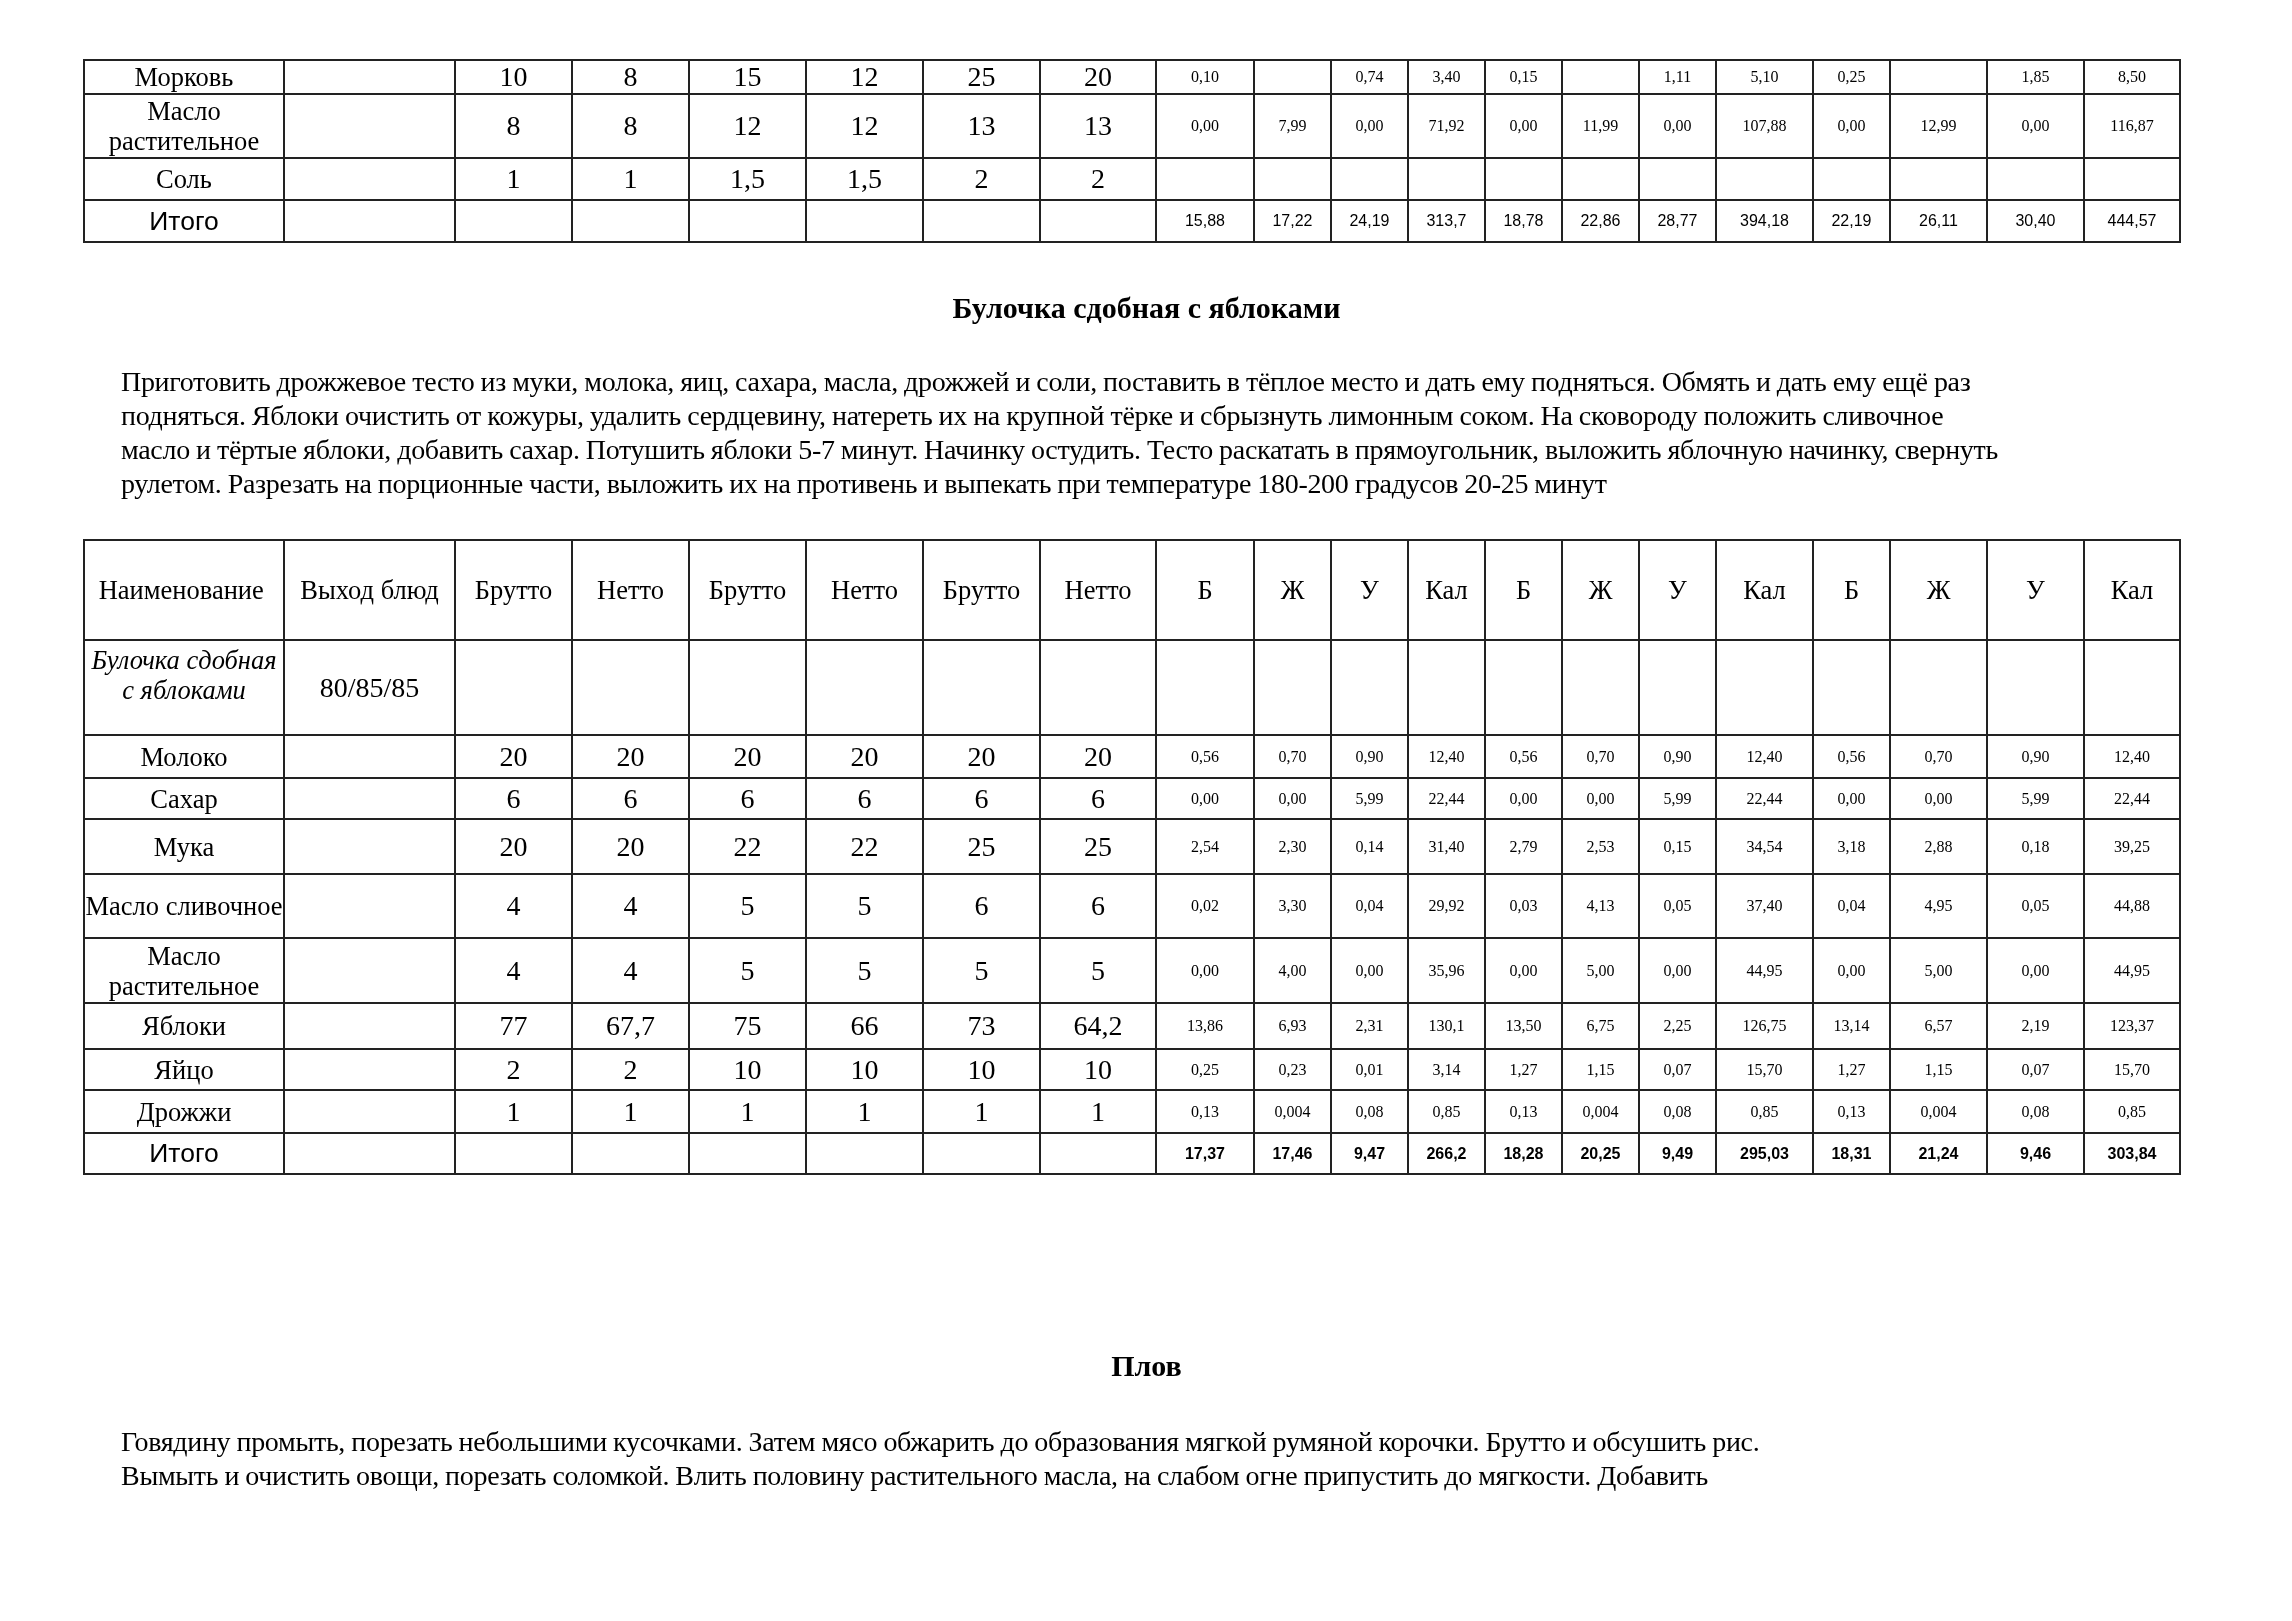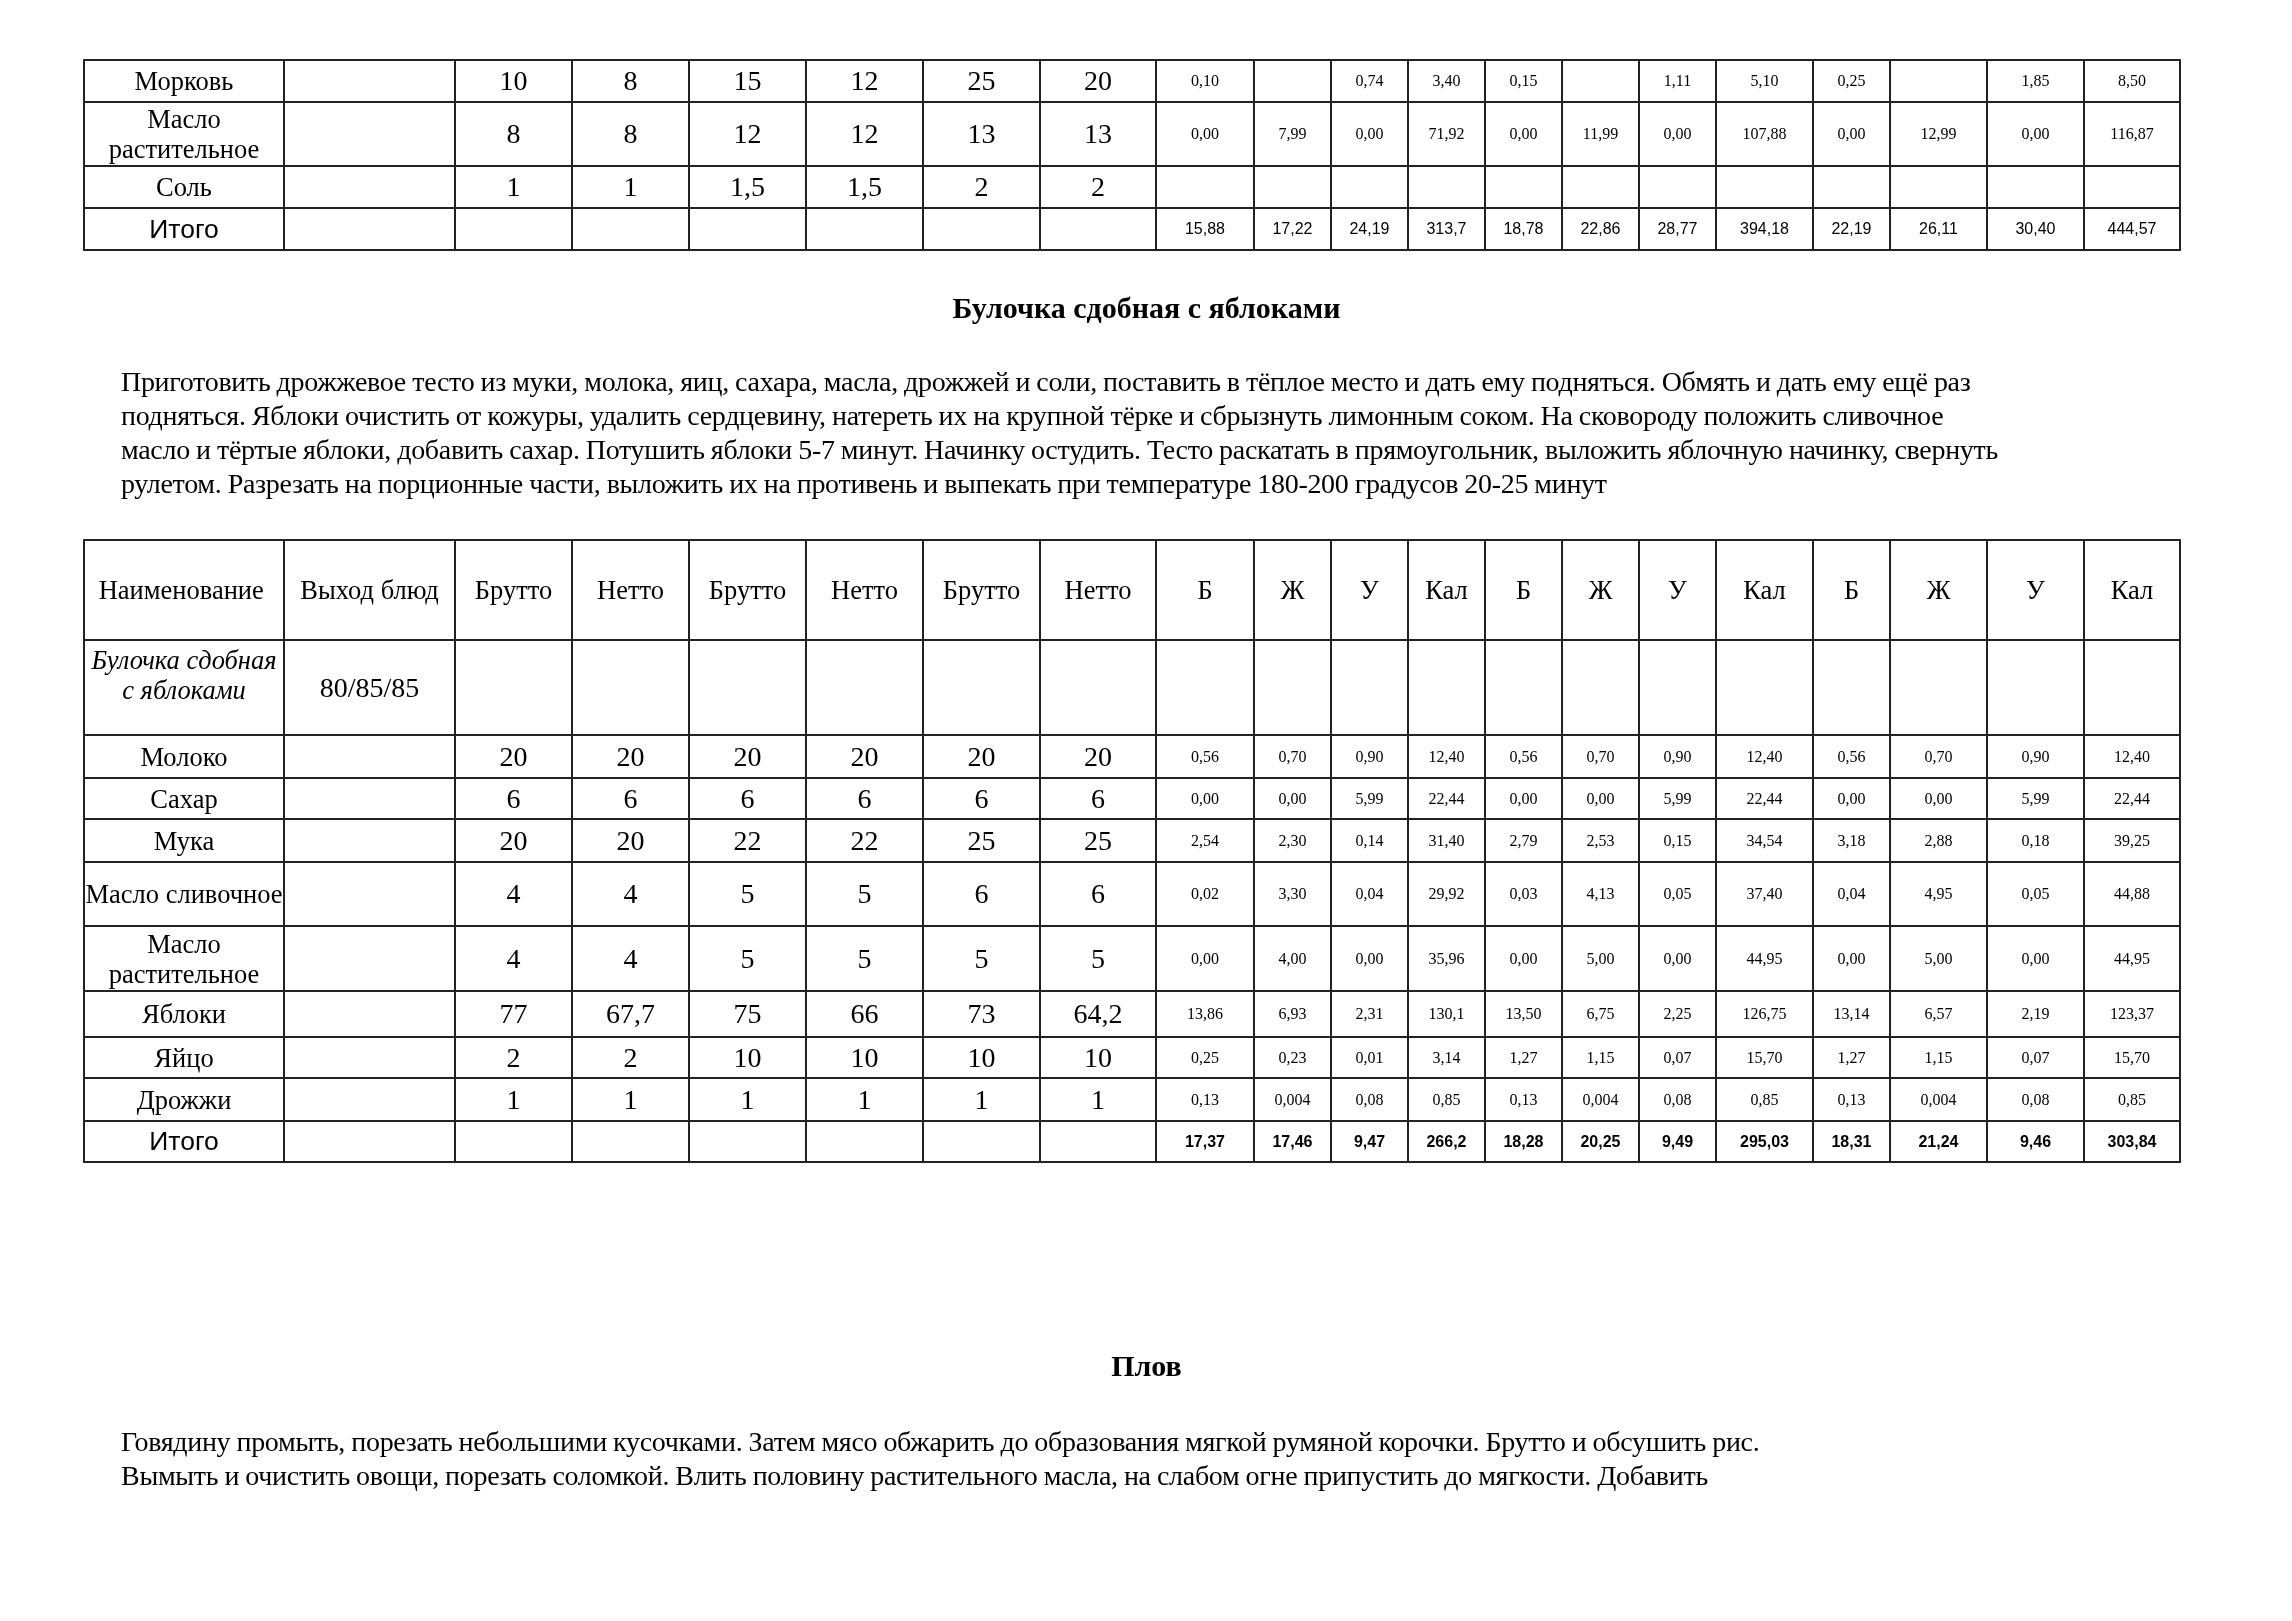--- a/index.html
+++ b/index.html
@@ -41,21 +41,21 @@
     <col style="width:77px">
       <col style="width:77px">
       <col style="width:77px">
       <col style="width:97px">
     <col style="width:77px">
       <col style="width:97px">
       <col style="width:97px">
       <col style="width:96px">
   </colgroup>
   <tbody id="t1-body">
-      <tr style="height: 42px;">
+      <tr style="height: 34px;">
         <td class="name">Морковь</td>
         <td></td>
         <td class="qty">10</td>
         <td class="qty">8</td>
         <td class="qty">15</td>
         <td class="qty">12</td>
         <td class="qty">25</td>
         <td class="qty">20</td>
         <td class="nut">0,10</td>
         <td class="nut"></td>
@@ -253,21 +253,21 @@
         <td class="nut">22,44</td>
         <td class="nut">0,00</td>
         <td class="nut">0,00</td>
         <td class="nut">5,99</td>
         <td class="nut">22,44</td>
         <td class="nut">0,00</td>
         <td class="nut">0,00</td>
         <td class="nut">5,99</td>
         <td class="nut">22,44</td>
       </tr>
-      <tr style="height: 43px;">
+      <tr style="height: 55px;">
         <td class="name">Мука</td>
         <td></td>
         <td class="qty">20</td>
         <td class="qty">20</td>
         <td class="qty">22</td>
         <td class="qty">22</td>
         <td class="qty">25</td>
         <td class="qty">25</td>
         <td class="nut">2,54</td>
         <td class="nut">2,30</td>

